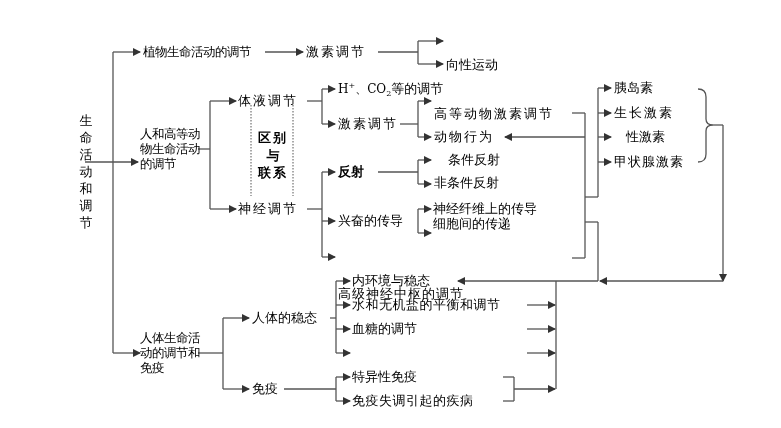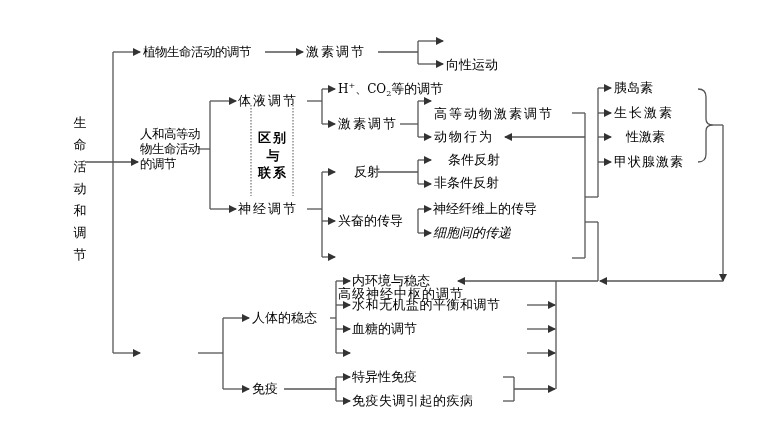--- a/index.html
+++ b/index.html
@@ -1,19 +1,19 @@
 <!DOCTYPE html>
 <html><head>
 <meta charset="utf-8">
 <style>
   html, body { margin: 0; padding: 0; background: #ffffff; }
   #stage { position: relative; width: 781px; height: 428px; overflow: hidden; background: #ffffff; }
   svg#lines { position: absolute; left: 0; top: 0; width: 781px; height: 428px; }
   .t { position: absolute; font-family: "DejaVu Serif", "Liberation Serif", serif; font-size: 13px; line-height: 15px; color: #000; white-space: nowrap; }
-  .vert { width: 14px; white-space: normal; word-break: break-all; line-height: 22px; text-align: center; font-size: 13px; }
+  .vert { width: 14px; white-space: normal; word-break: break-all; line-height: 17px; text-align: center; font-size: 13px; margin-left: 6px; }
   .block { width: 62px; white-space: normal; word-break: break-all; line-height: 15px; font-size: 12.5px; letter-spacing: -0.5px; }
   .center { text-align: center; font-weight: bold; }
   sup, sub { font-size: 8px; line-height: 0; }
 </style>
 </head>
 <body>
 
 <div id="stage">
   <svg id="lines" viewBox="0 0 781 428" xmlns="http://www.w3.org/2000/svg">
     <defs>
@@ -129,28 +129,29 @@
   <div class="t" style="left:338px; top:81px; font-size:12px;"><span>H</span><sup>+</sup><span>、CO</span><sub>2</sub><span style="font-size:13px;">等的调节</span></div>
   <div class="t" style="left:338px; top:116px; letter-spacing:2px;">激素调节</div>
   <div class="t" style="left:434px; top:106px; letter-spacing:2px;">高等动物激素调节</div>
   <div class="t" style="left:434px; top:129px; letter-spacing:2px;">动物行为</div>
 
   <div class="t" style="left:614px; top:80px;">胰岛素</div>
   <div class="t" style="left:614px; top:105px; letter-spacing:2px;">生长激素</div>
   <div class="t" style="left:614px; top:129px;margin-left:12px;">性激素</div>
   <div class="t" style="left:614px; top:154px; letter-spacing:1px;">甲状腺激素</div>
 
-  <div class="t" style="left:354px; top:164px;">反射</div>
+  <div class="t" style="left:338px; top:164px;font-weight:bold;">反射</div>
   <div class="t" style="left:448px; top:152px;">条件反射</div>
   <div class="t" style="left:434px; top:175px;">非条件反射</div>
   <div class="t" style="left:338px; top:213px;">兴奋的传导</div>
   <div class="t" style="left:433px; top:201px;">神经纤维上的传导</div>
-  <div class="t" style="left:433px; top:225px;font-style:italic;">细胞间的传递</div>
+  <div class="t" style="left:433px; top:216px;">细胞间的传递</div>
   <div class="t" style="left:338px; top:249px; letter-spacing:1px;margin-top:37px;">高级神经中枢的调节</div>
 
+  <div class="t block" style="left:140px; top:330px;">人体生命活动的调节和免疫</div>
   <div class="t" style="left:252px; top:310px;">人体的稳态</div>
   <div class="t" style="left:352px; top:273px;">内环境与稳态</div>
   <div class="t" style="left:352px; top:297px; letter-spacing:0.5px;">水和无机盐的平衡和调节</div>
   <div class="t" style="left:352px; top:321px;">血糖的调节</div>
   <div class="t" style="left:252px; top:381px;">免疫</div>
   <div class="t" style="left:352px; top:369px;">特异性免疫</div>
   <div class="t" style="left:352px; top:393px; letter-spacing:0.5px;">免疫失调引起的疾病</div>
 </div>
 
 </body></html>

